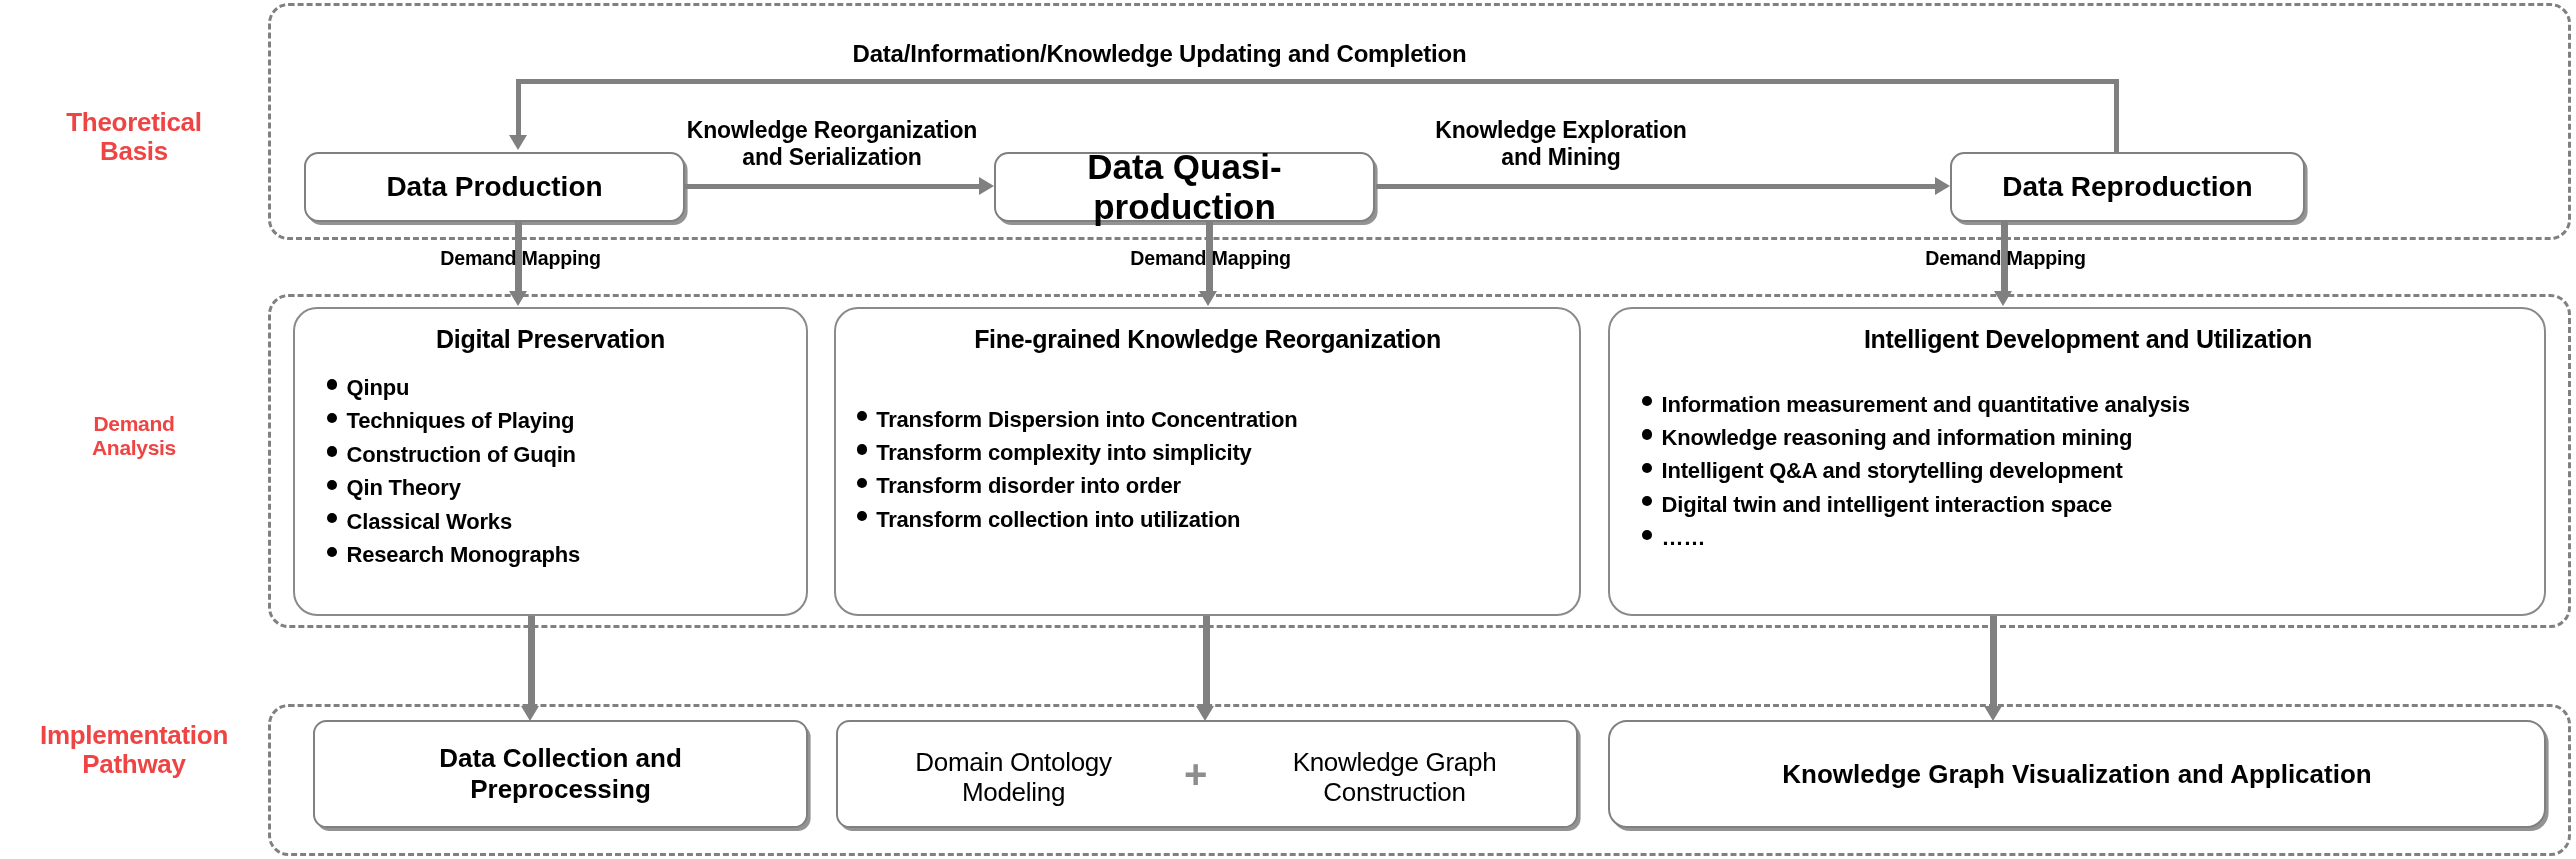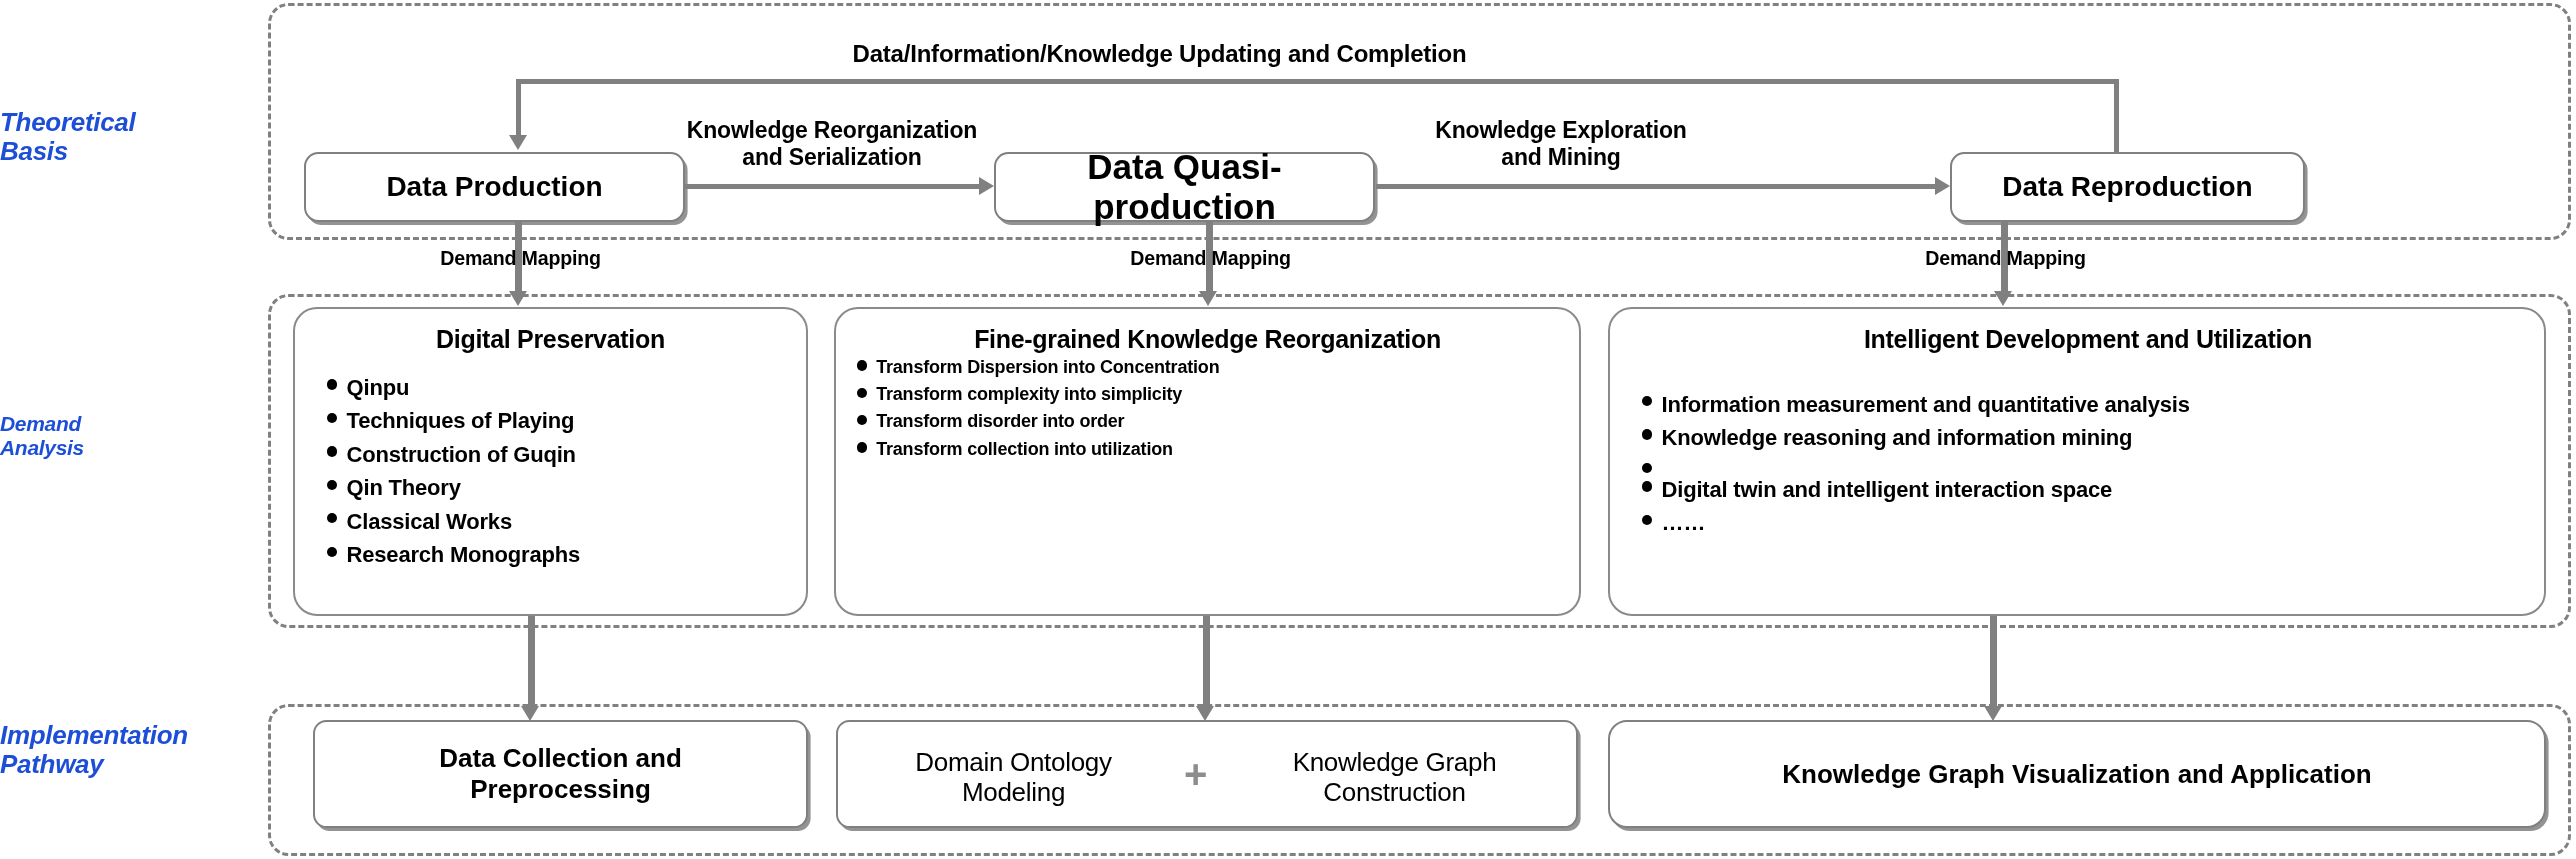--- a/index.html
+++ b/index.html
@@ -7,25 +7,25 @@
     width:2576px;height:860px;
     font-family:"Liberation Sans", sans-serif;
     color:#000;
     overflow:hidden;
   }
   #stage{position:relative;width:2576px;height:860px;}
 
   
   .row-label{
     position:absolute;
+    text-align:center;
     font-weight:bold;
     line-height:1.12;
-    color:#1d4ed8;
+    color:#ef4444;
     letter-spacing:-0.3px;
-    font-style:italic;
   }
 
   
   .dashed-band{
     position:absolute;
     border:3.1px dashed #808080;
     border-radius:20.6px;
     box-sizing:border-box;
     background:transparent;
   }
@@ -228,21 +228,21 @@
         </li>
       <li>
           <span class="bullet-dot"></span>
           <span>Research Monographs</span>
         </li>
     </ul>
   </div>
 
   <div class="card" style="left:834px;top:307px;width:747px;height:309px;">
     <div class="card-title" style="margin-top:15.5px;">Fine-grained Knowledge Reorganization</div>
-    <ul class="bullets" style="margin-left:20.6px;font-size:18px;line-height:1.52;">
+    <ul class="bullets" style="margin-top:49px;margin-left:20.6px;font-size:22px;line-height:1.52;">
       <li>
           <span class="bullet-dot"></span>
           <span>Transform Dispersion into Concentration</span>
         </li>
       <li>
           <span class="bullet-dot"></span>
           <span>Transform complexity into simplicity</span>
         </li>
       <li>
           <span class="bullet-dot"></span>
@@ -261,20 +261,21 @@
       <li>
           <span class="bullet-dot"></span>
           <span>Information measurement and quantitative analysis</span>
         </li>
       <li>
           <span class="bullet-dot"></span>
           <span>Knowledge reasoning and information mining</span>
         </li>
       <li>
           <span class="bullet-dot"></span>
+          <span>Intelligent Q&amp;A and storytelling development</span>
         </li>
       <li>
           <span class="bullet-dot"></span>
           <span>Digital twin and intelligent interaction space</span>
         </li>
       <li>
           <span class="bullet-dot"></span>
           <span>……</span>
         </li>
     </ul>

